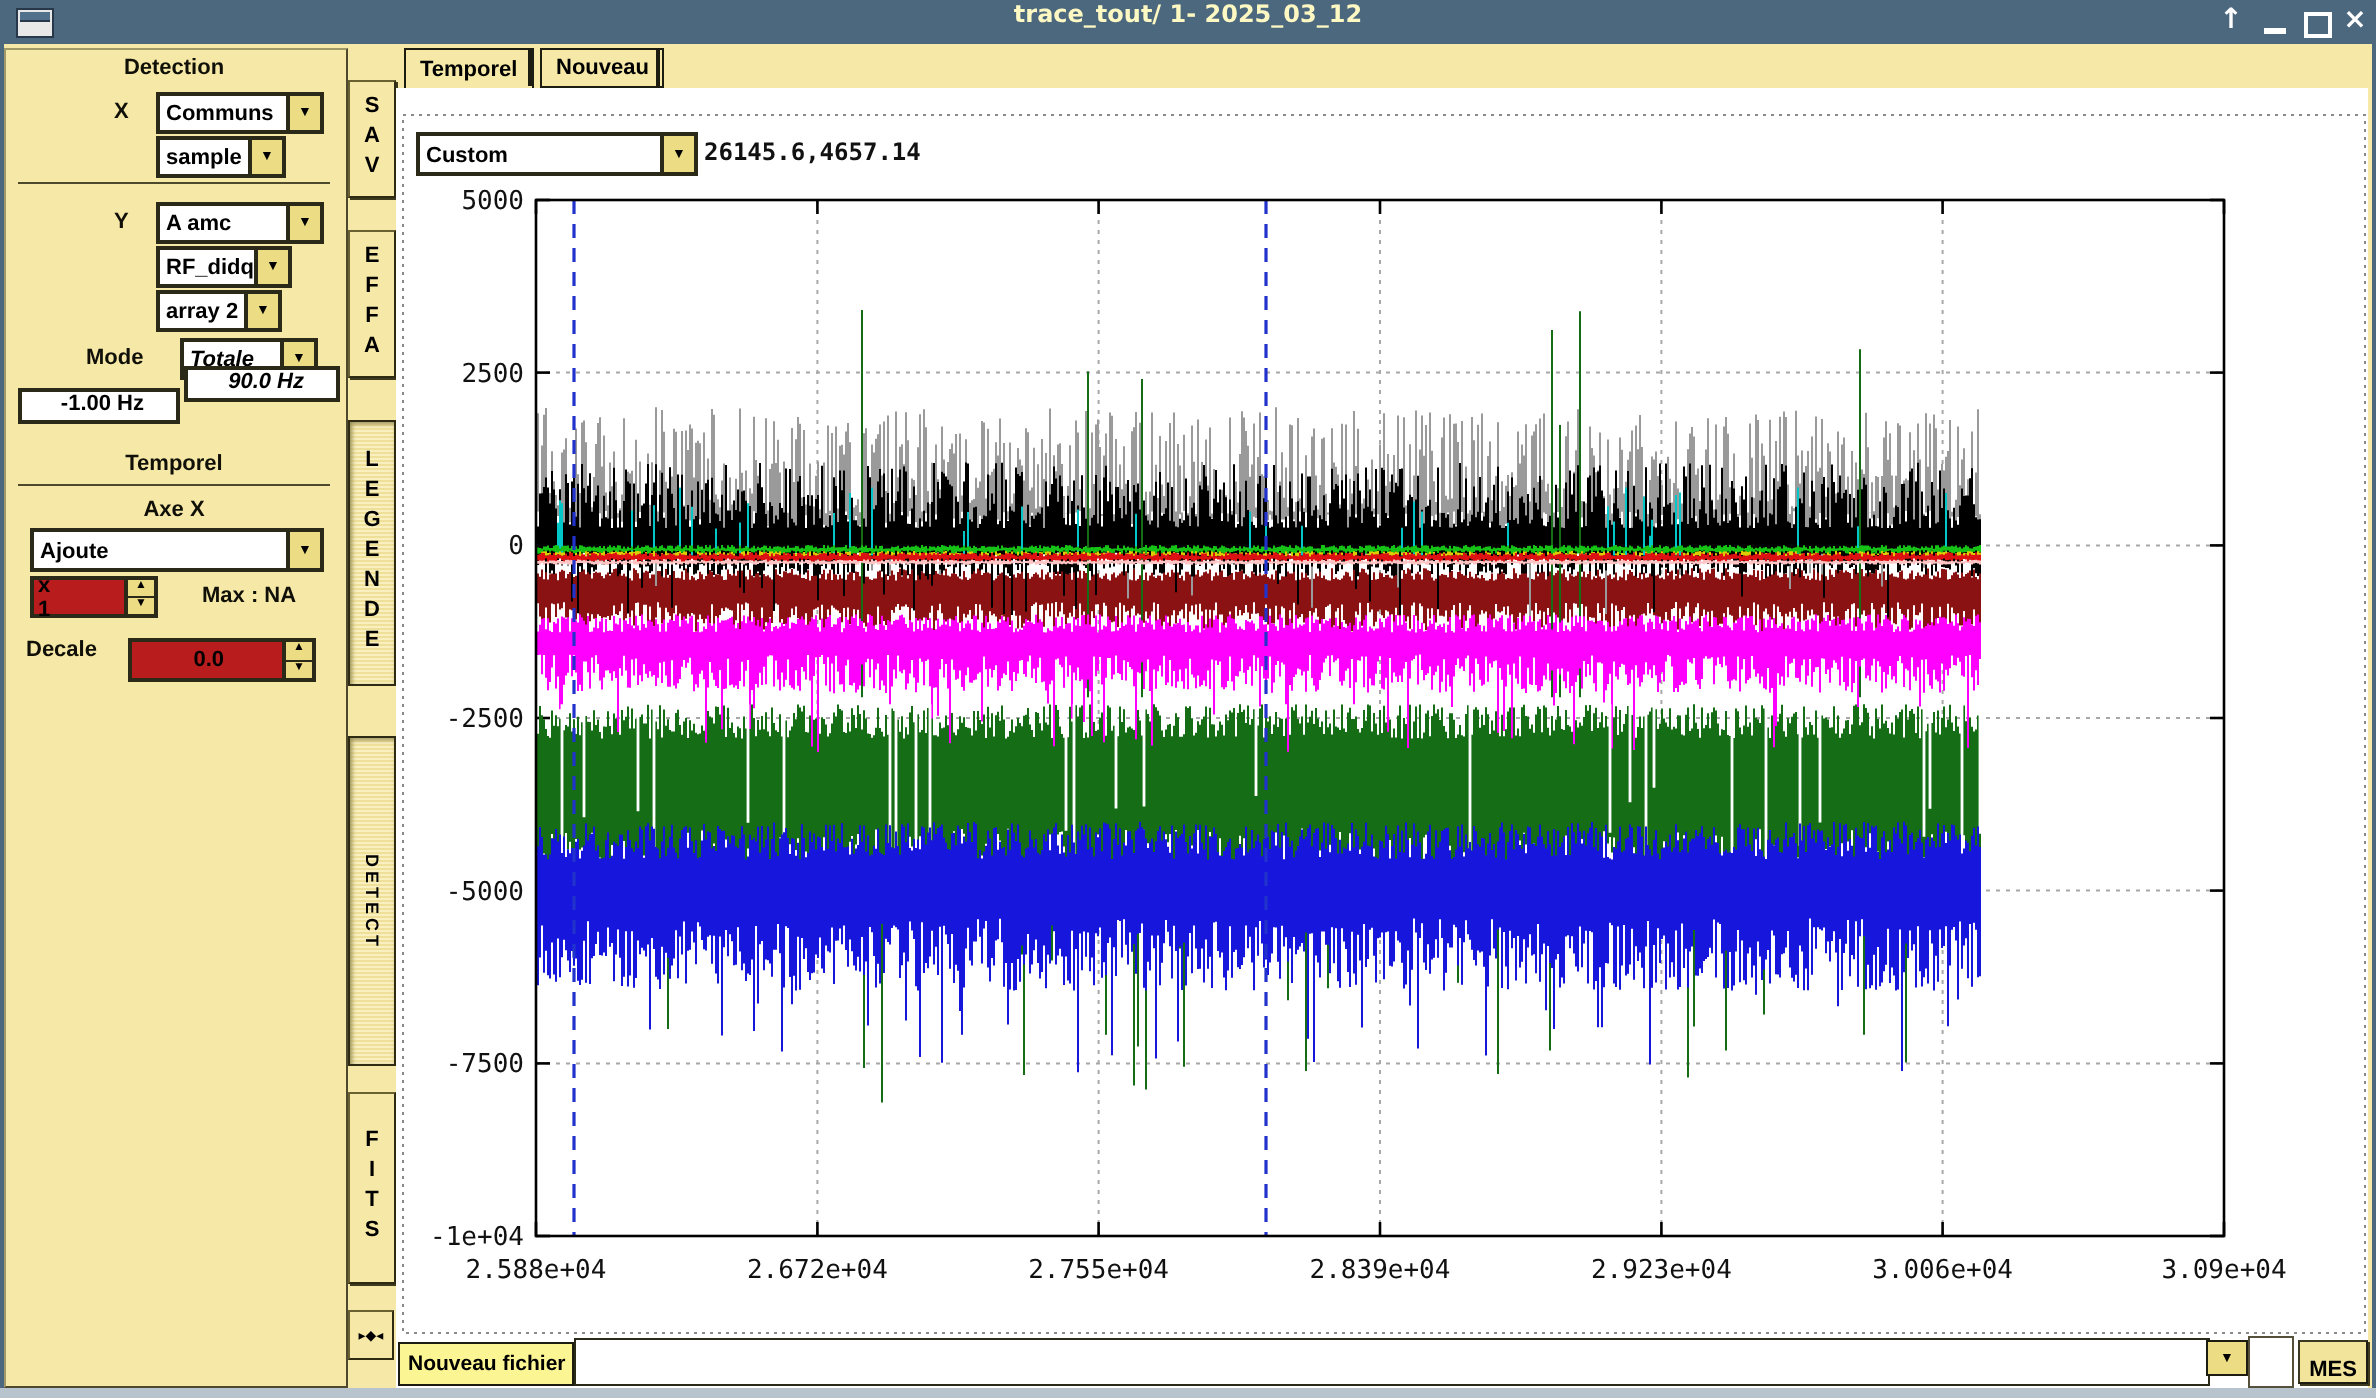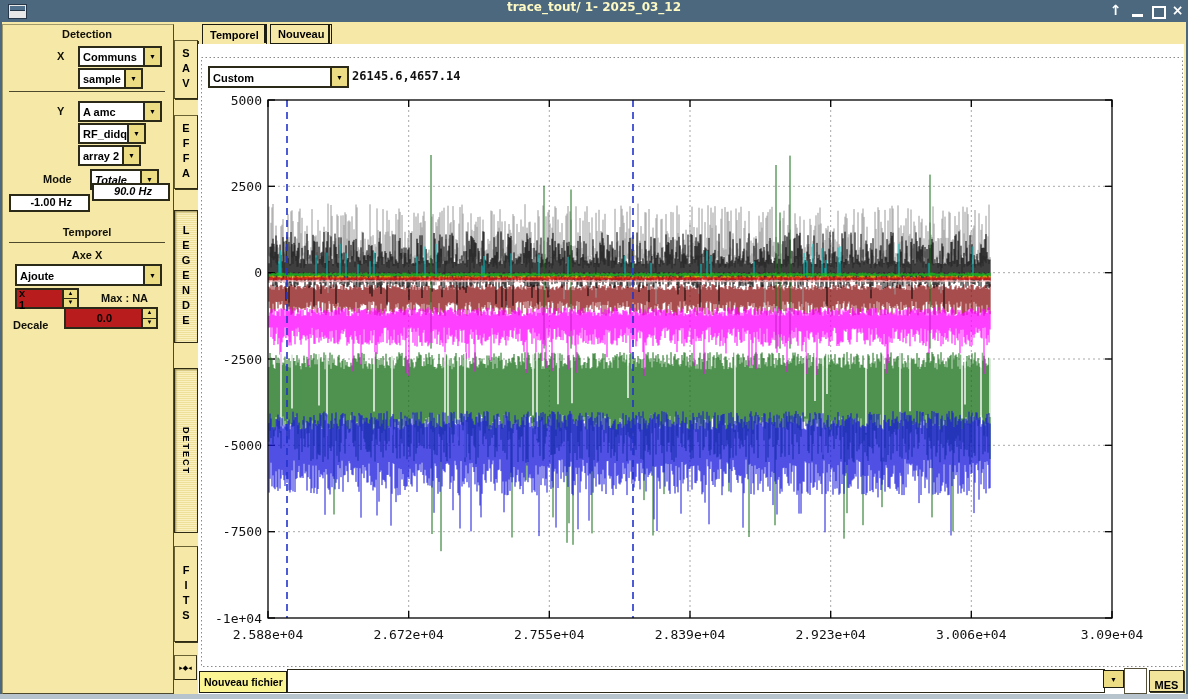--- a/index.html
+++ b/index.html
@@ -164,21 +164,21 @@
       <div class="spin" style="left:12px;top:263px;width:60px;height:17px;">
         <span class="sval">x 1</span>
         <span class="steps">
           <div>▲</div>
           <div>▼</div>
         </span>
       </div>
       <div class="lbl" style="left:98px;top:267px;">Max : NA</div>
 
       <div class="lbl" style="left:10px;top:294px;">Decale</div>
-      <div class="spin" style="left:61px;top:282px;width:90px;height:18px;">
+      <div class="spin" style="left:61px;top:294px;width:90px;height:18px;">
         <span class="sval right">0.0</span>
         <span class="steps">
           <div>▲</div>
           <div>▼</div>
         </span>
       </div>
 
     </div>
 
     <div class="vbtn" style="top:18px;height:57px;">

